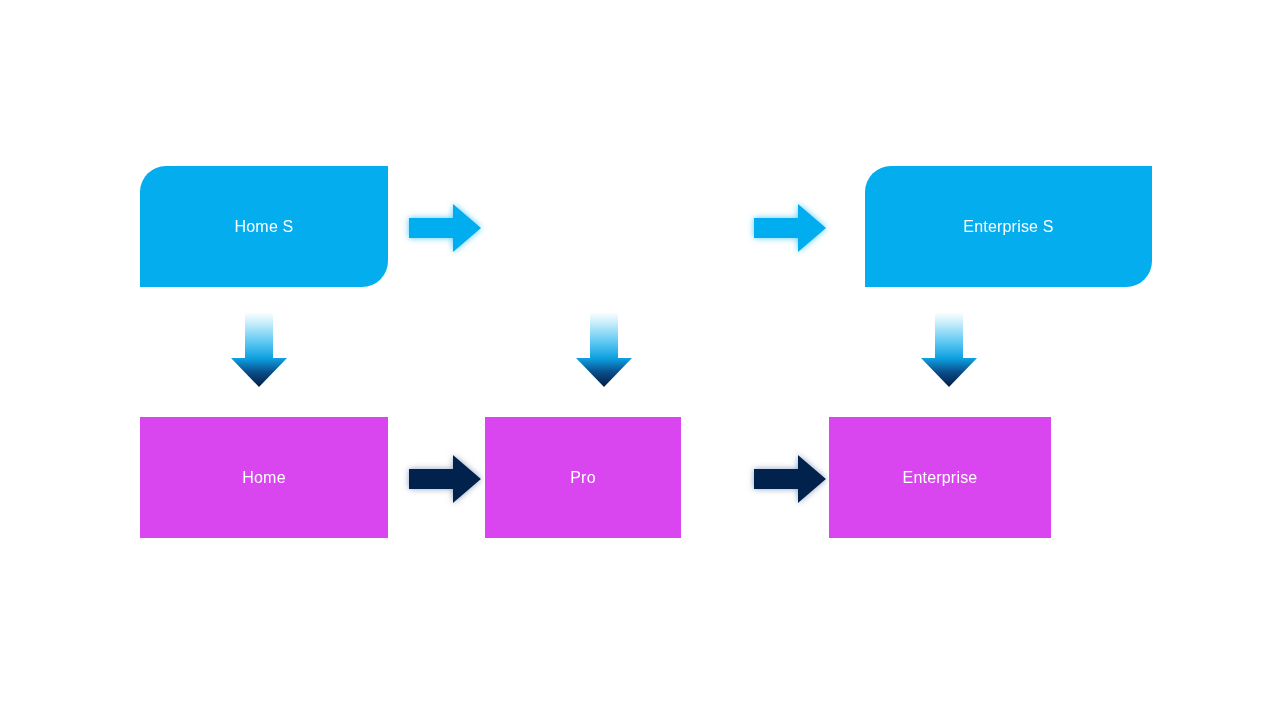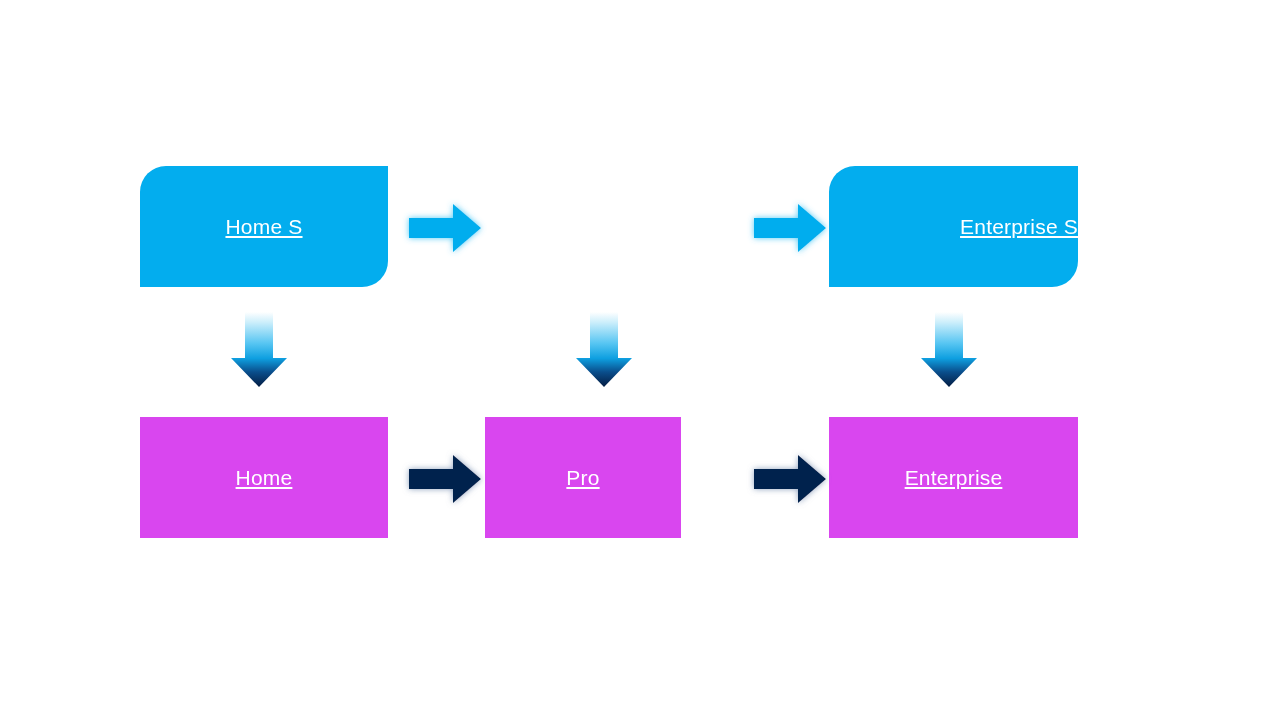--- a/index.html
+++ b/index.html
@@ -27,46 +27,45 @@
   
   .node {
     position: absolute;
     display: flex;
     align-items: center;
     justify-content: center;
     box-sizing: border-box;
   }
   .node-label {
     color: #ffffff;
-    font-size: 21px;
+    font-size: 16px;
     font-weight: 400;
     letter-spacing: 0.2px;
     line-height: 1;
     white-space: nowrap;
-    text-decoration: underline;
   }
 
   
   .node-top {
     background: #03ADEE;
     border-radius: 26px 0 26px 0;
   }
   
   .node-bottom {
     background: #d946ef;
     border-radius: 0;
   }
 
   .n-top-1  { left: 140px; top: 166px; width: 248px; height: 121px; }
   .n-top-2  { left: 485px; top: 166px; width: 248px; height: 121px; }
-  .n-top-3  { left: 829px; top: 166px; width: 249px; height: 121px; justify-content: flex-end; }
+  .n-top-3  { left: 865px; top: 166px; width: 287px; height: 121px; }
 
   .n-bot-1  { left: 140px; top: 417px; width: 248px; height: 121px; }
   .n-bot-2  { left: 485px; top: 417px; width: 196px; height: 121px; }
-  .n-bot-3  { left: 829px; top: 417px; width: 249px; height: 121px; }
+  .n-bot-3  { left: 829px; top: 417px; width: 222px; height: 121px; }
 
   
   .arrow {
     position: absolute;
   }
   .arrow svg { display: block; overflow: visible; }
 
   .a-right-top-1 { left: 405px; top: 199px; width: 80px; height: 58px; }
   .a-right-top-2 { left: 750px; top: 199px; width: 80px; height: 58px; }
 

